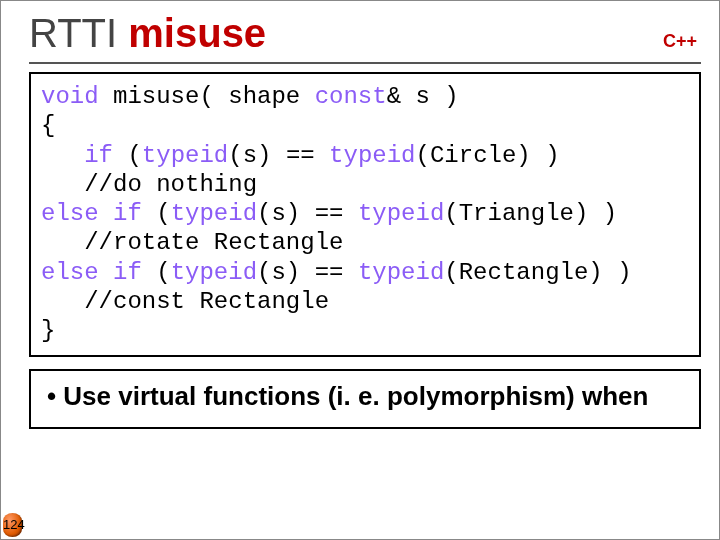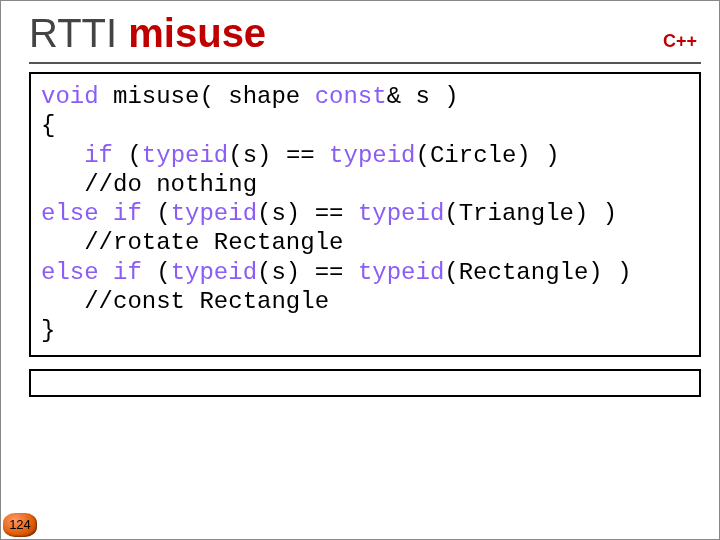--- a/index.html
+++ b/index.html
@@ -62,21 +62,21 @@
   .note-box .bullet {
     margin-left: 4px;
   }
   .note-box .indent {
     margin-left: 24px;
   }
   .page-num {
     position: absolute;
     left: 2px;
     bottom: 2px;
-    width: 34px;
+    width: 19px;
     height: 24px;
     border-radius: 12px / 10px;
     background: radial-gradient(ellipse at 35% 30%, #ff9966 0%, #e05a00 60%, #993300 100%);
     color: #000;
     font-size: 13px;
     line-height: 24px;
     text-align: center;
     font-weight: 400;
     box-shadow: inset -1px -1px 2px rgba(0,0,0,.4);
   }
@@ -97,17 +97,18 @@
 <span>{</span>
 <span>   </span><span class="kw">if</span><span> (</span><span class="kw">typeid</span><span>(s) == </span><span class="kw">typeid</span><span>(Circle) )</span>
 <span>   //do nothing</span>
 <span class="kw">else</span><span> </span><span class="kw">if</span><span> (</span><span class="kw">typeid</span><span>(s) == </span><span class="kw">typeid</span><span>(Triangle) )</span>
 <span>   //rotate Rectangle</span>
 <span class="kw">else</span><span> </span><span class="kw">if</span><span> (</span><span class="kw">typeid</span><span>(s) == </span><span class="kw">typeid</span><span>(Rectangle) )</span>
 <span>   //const Rectangle</span>
 <span>}</span></div>
 
   <div class="note-box">
+    <div class="bullet">• Use virtual functions (i. e. polymorphism) when</div>
   </div>
 
   <div class="page-num">124</div>
 
 </div>
 
 </body></html>

